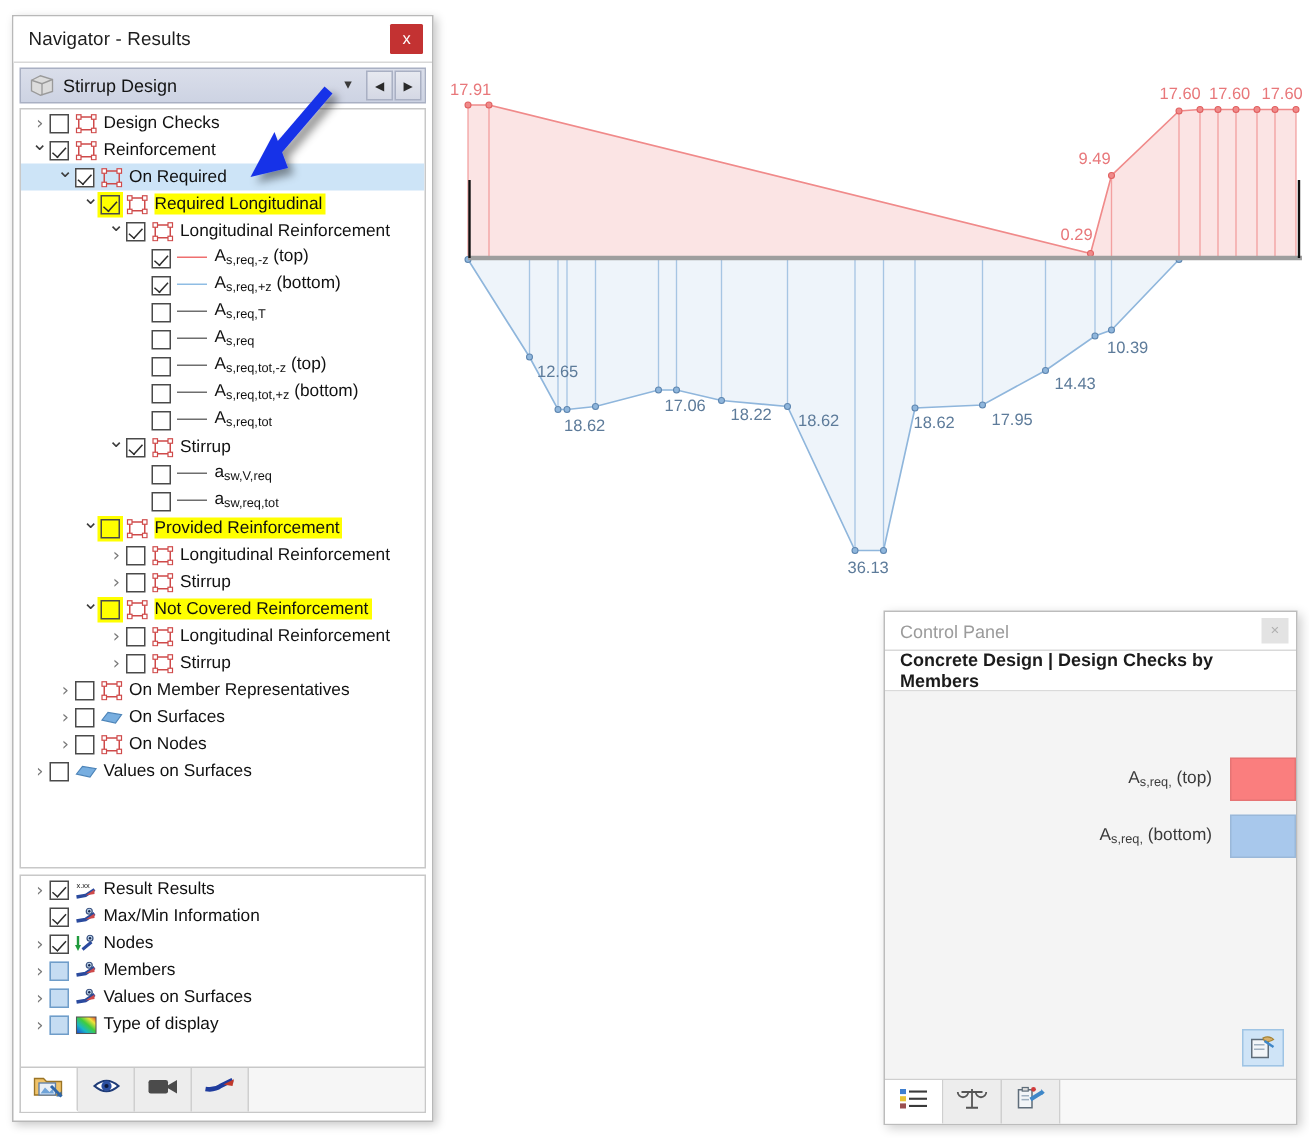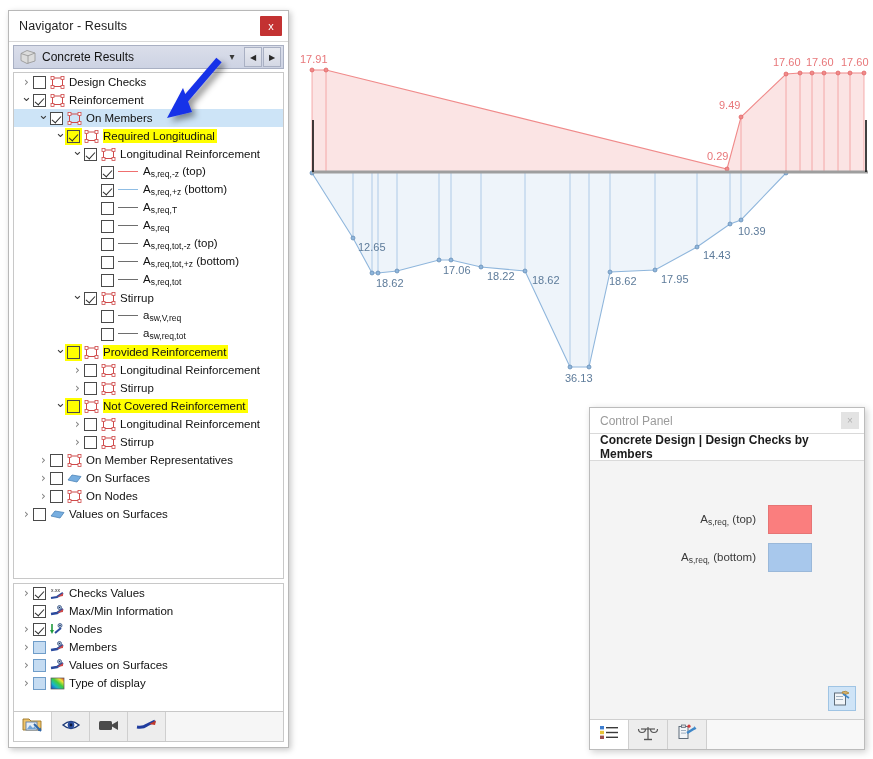--- a/index.html
+++ b/index.html
@@ -126,21 +126,21 @@
     position: absolute; right: 5px; top: 4px; width: 18px; height: 17px;
     background: #e3e3e3; color: #b0b0b0; font-size: 10px;
     text-align: center; line-height: 17px; cursor: pointer;
   }
   .cp-sub {
     height: 27px; min-height:27px; display: flex; align-items: center;
     padding-left: 10px; font-size: 12px; color: #1b1b1b; font-weight: bold;
     border-bottom: 1px solid #dadada; background: #fff;
   }
   .cp-body { flex: 1; background: #f4f4f4; position: relative; padding-top: 44px; }
-  .legend-row { display: flex; align-items: center; justify-content: flex-end; padding-right: 52px; margin-bottom: 9px; }
+  .legend-row { display: flex; align-items: center; justify-content: flex-end; margin-bottom: 9px; }
   .legend-lbl { font-size: 11.5px; color: #3a3a3a; margin-right: 12px; }
   .legend-sw { width: 44px; height: 29px; border: 1px solid rgba(0,0,0,0.08); }
   .cp-imgbtn {
     position: absolute; right: 8px; bottom: 8px; width: 28px; height: 25px;
     background: #cfe4f7; border: 1px solid #9fc4e4; display:flex; align-items:center; justify-content:center;
     cursor: pointer;
   }
   .cp-tabs {
     height: 30px; min-height:30px; display: flex; align-items: stretch;
     border-top: 1px solid #cfcfcf; background: #f2f2f2;
@@ -252,21 +252,21 @@
     </div>
 
     <div class="nav-combobar">
       <span class="cube-icon">
         <svg width="18" height="16" viewBox="0 0 18 16">
           <polygon points="2,4.5 8,1.5 16,4 16,12 8,14.5 2,11.5" fill="#dcdcdc" stroke="#9a9a9a" stroke-width="0.9"></polygon>
           <polyline points="2,4.5 9,6.8 16,4" fill="none" stroke="#9a9a9a" stroke-width="0.9"></polyline>
           <line x1="9" y1="6.8" x2="9" y2="14.5" stroke="#9a9a9a" stroke-width="0.9"></line>
         </svg>
       </span>
-      <span class="combo-label">Concrete Results</span>
+      <span class="combo-label">Stirrup Design</span>
       <span class="combo-caret">▾</span>
       <span class="combo-btn prev">◀</span>
       <span class="combo-btn next">▶</span>
     </div>
 
     <div class="tree-outer">
       <div class="tree-scroll" id="tree1">
           <div class="tree-row">
             <span style="width: 6px; flex: 0 0 6px;"></span>
             <span class="expander " style="font-size: 12px;">›</span>
@@ -297,21 +297,21 @@
             <span style="width: 23px; flex: 0 0 23px;"></span>
             <span class="expander open" style="font-size: 13px; line-height: 8px;">⌄</span>
             <span class="cbox on"></span>
             <span class="ticon"><svg width="15" height="13" viewBox="0 0 15 13">
                 <rect x="2.5" y="2" width="10" height="8.5" fill="none" stroke="#cf4a4a" stroke-width="1"></rect>
                 <rect x="1" y="0.5" width="3" height="3" fill="#fff" stroke="#cf4a4a" stroke-width=".8"></rect>
                 <rect x="11" y="0.5" width="3" height="3" fill="#fff" stroke="#cf4a4a" stroke-width=".8"></rect>
                 <rect x="1" y="9.5" width="3" height="3" fill="#fff" stroke="#cf4a4a" stroke-width=".8"></rect>
                 <rect x="11" y="9.5" width="3" height="3" fill="#fff" stroke="#cf4a4a" stroke-width=".8"></rect>
               </svg></span>
-            <span class="tlabel">On Members</span>
+            <span class="tlabel">On Required</span>
           </div>
           <div class="tree-row hlrow">
             <span style="width: 40px; flex: 0 0 40px;"></span>
             <span class="expander open" style="font-size: 13px; line-height: 8px;">⌄</span>
             <span class="cbox on" style="background: rgb(255, 255, 0); box-shadow: rgb(255, 255, 0) 0px 0px 0px 2px;"></span>
             <span class="ticon"><svg width="15" height="13" viewBox="0 0 15 13">
                 <rect x="2.5" y="2" width="10" height="8.5" fill="none" stroke="#cf4a4a" stroke-width="1"></rect>
                 <rect x="1" y="0.5" width="3" height="3" fill="#fff" stroke="#cf4a4a" stroke-width=".8"></rect>
                 <rect x="11" y="0.5" width="3" height="3" fill="#fff" stroke="#cf4a4a" stroke-width=".8"></rect>
                 <rect x="1" y="9.5" width="3" height="3" fill="#fff" stroke="#cf4a4a" stroke-width=".8"></rect>
@@ -537,21 +537,21 @@
       <div class="tree-scroll" id="tree2">
           <div class="tree-row">
             <span style="width: 6px; flex: 0 0 6px;"></span>
             <span class="expander " style="font-size: 12px;">›</span>
             <span class="cbox on"></span>
             <span class="ticon"><svg width="15" height="13" viewBox="0 0 15 13">
                 <text x="1" y="5" font-size="5" font-family="Liberation Sans" fill="#222">x.xx</text>
                 <path d="M1 11 L7 10 L13 6" fill="none" stroke="#2a4a9e" stroke-width="2.2"></path>
                 <path d="M7 10 L13 6 L13 9 Z" fill="#cf4a4a"></path>
               </svg></span>
-            <span class="tlabel">Checks Values</span>
+            <span class="tlabel">Result Results</span>
           </div>
           <div class="tree-row">
             <span style="width: 6px; flex: 0 0 6px;"></span>
             <span class="expander none"></span>
             <span class="cbox on"></span>
             <span class="ticon"><svg width="15" height="13" viewBox="0 0 15 13">
                 <path d="M1 9 L7 8 L13 4" fill="none" stroke="#2a4a9e" stroke-width="2.4"></path>
                 <path d="M7 8 L13 4 L13 7 Z" fill="#cf4a4a"></path>
                 <circle cx="9.5" cy="2.5" r="2" fill="#b8cfe8" stroke="#39517f" stroke-width=".8"></circle>
                 <circle cx="9.5" cy="2.5" r=".8" fill="#1b2b50"></circle>

